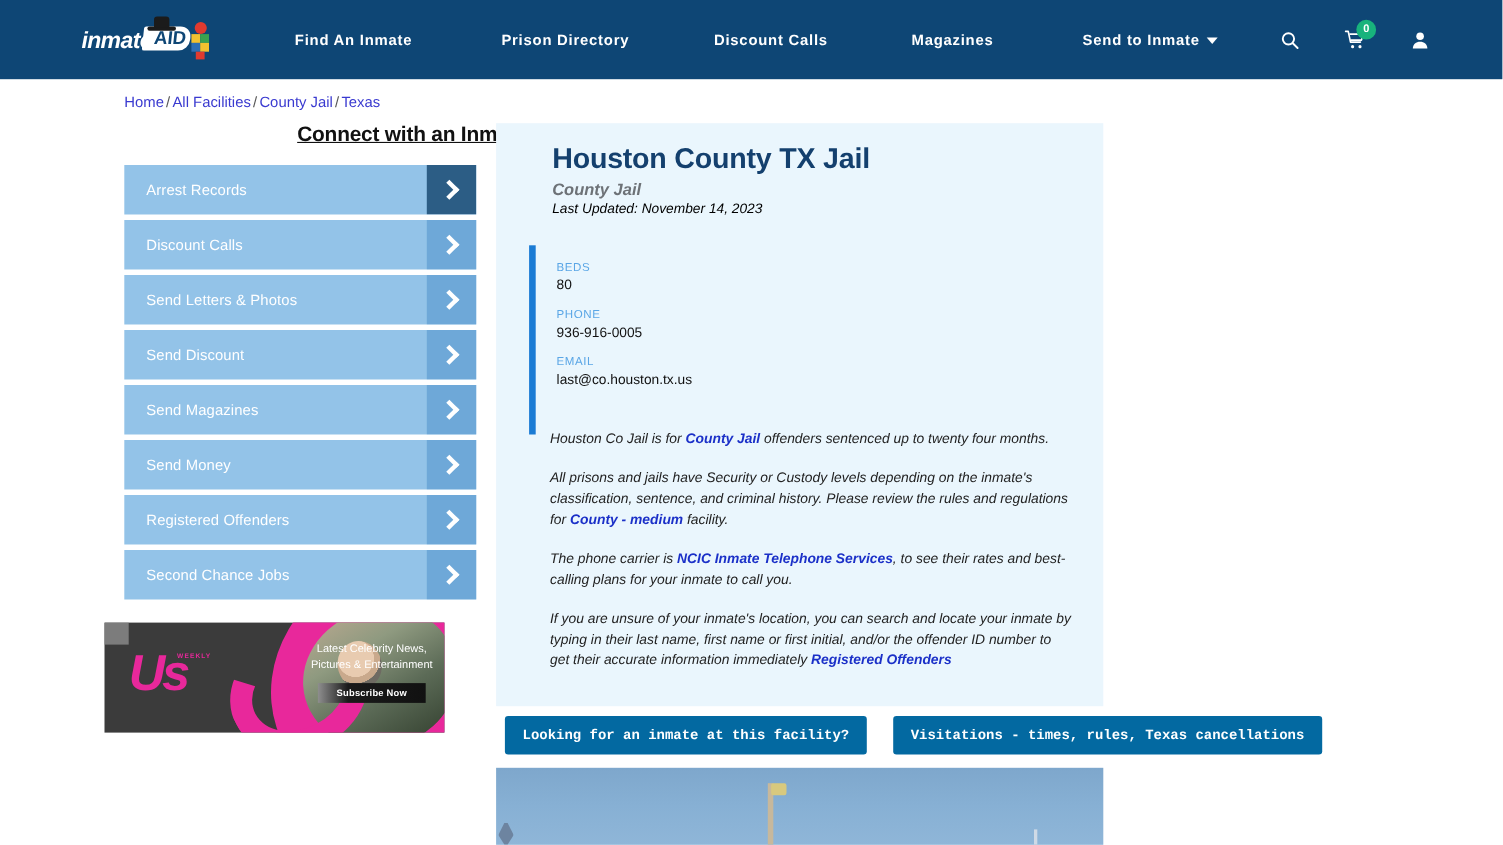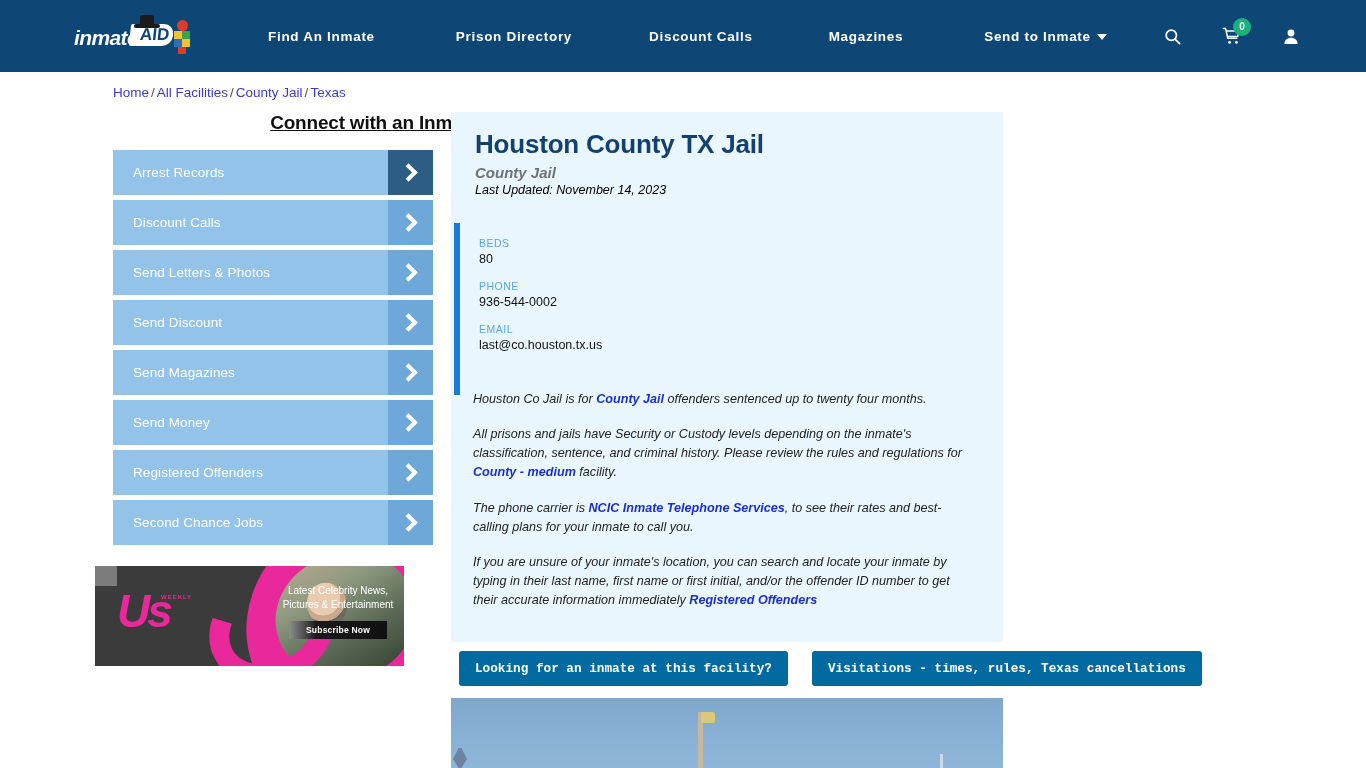--- a/index.html
+++ b/index.html
@@ -166,20 +166,21 @@
     color: #ffffff; font-size: 8.5px; font-weight: bold;
     display: flex; align-items: center; justify-content: center;
     letter-spacing: 0.2px;
   }
 
   
   .card {
     position: absolute; left: 451px; top: 112px;
     width: 552px; height: 530px;
     background: #eaf6fd;
+    padding-left: 27px;
   }
   .card-title {
     margin: 0; padding: 17px 0 0 24px;
     font-size: 26px; font-weight: bold; color: #14406e;
     letter-spacing: -0.2px;
   }
   .card-sub {
     margin: 0; padding: 4px 0 0 24px;
     font-size: 15px; font-weight: bold; font-style: italic; color: #6d7277;
   }
@@ -378,21 +379,21 @@
   <div class="info-block">
     <span class="info-accent"></span>
     <div class="info-grid">
       <div class="info-col">
         <div class="info-item">
           <p class="info-label">BEDS</p>
           <p class="info-value">80</p>
         </div>
         <div class="info-item">
           <p class="info-label">PHONE</p>
-          <p class="info-value">936-544-0002</p>
+          <p class="info-value">936-916-0005</p>
         </div>
         <div class="info-item">
           <p class="info-label">EMAIL</p>
           <p class="info-value">last@co.houston.tx.us</p>
         </div>
       </div>
     </div>
   </div>
 
   <div class="body-copy">

